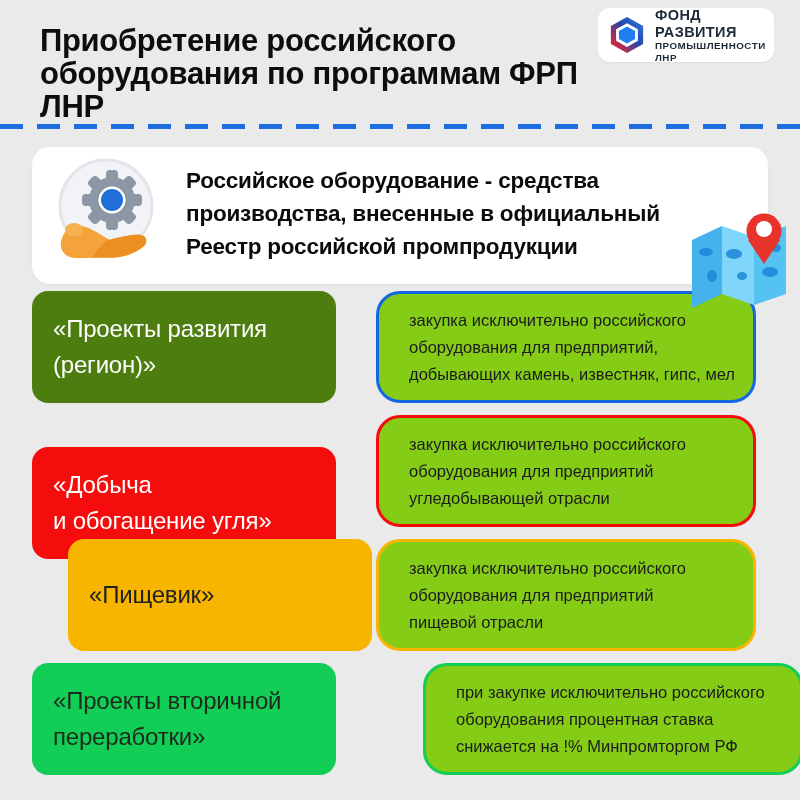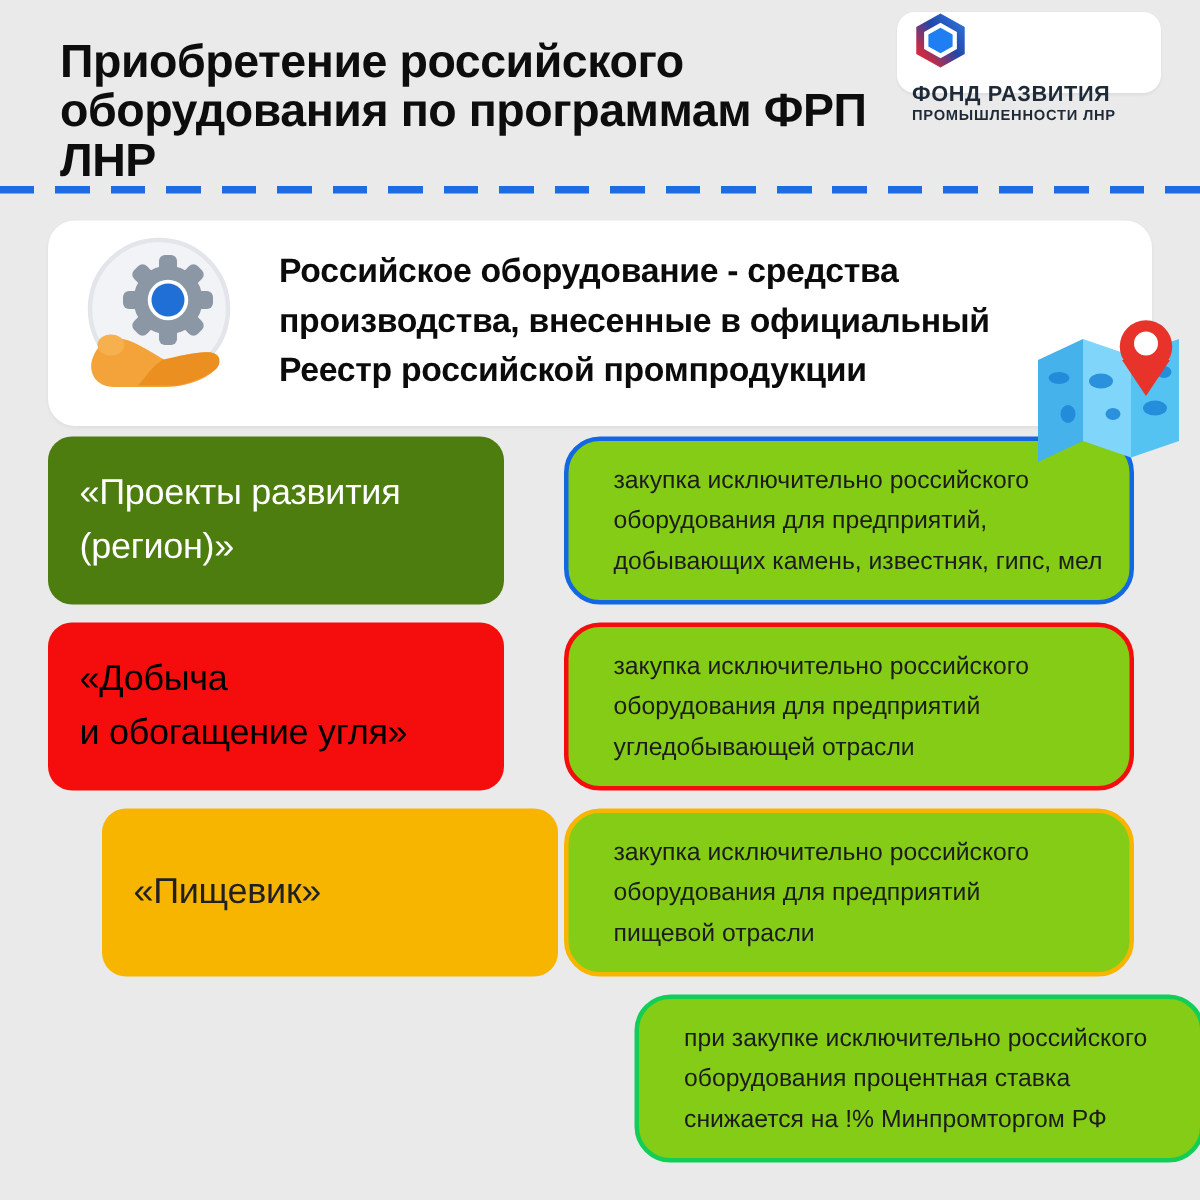--- a/index.html
+++ b/index.html
@@ -9,23 +9,22 @@
 
   
   .title {
     position: absolute; left: 40px; top: 24px; width: 560px;
     font-size: 31px; font-weight: 700; color: #0d0d0d;
     line-height: 33px; white-space: pre-line; letter-spacing: -0.3px;
   }
   .logo-badge {
     position: absolute; left: 598px; top: 8px; width: 176px; height: 54px;
     background: #ffffff; border-radius: 12px;
-    display: flex; gap: 9px; padding: 0 10px;
+    display: flex; align-items: center; gap: 9px; padding: 0 10px;
     box-shadow: 0 1px 2px rgba(0,0,0,0.06);
-    flex-direction: column;
   }
   .logo-hex { width: 38px; height: 38px; flex: 0 0 auto; }
   .logo-text-wrap { display: flex; flex-direction: column; line-height: 1.15; }
   .logo-line1 { font-size: 14.5px; font-weight: 700; color: #1e2a38; letter-spacing: 0.4px; }
   .logo-line2 { font-size: 9.8px; font-weight: 700; color: #1e2a38; letter-spacing: 0.5px; }
 
   .dashed-divider {
     position: absolute; left: 0; top: 124px; width: 800px; height: 5px;
     background: repeating-linear-gradient(90deg, #1c6ce2 0 23px, transparent 23px 37px);
   }
@@ -138,33 +137,35 @@
 
   <div class="row" style="top:291px">
     <div class="row-label" style="background: #4d7c0f; color: rgb(255, 255, 255);">«Проекты развития
 (регион)»</div>
     <div class="row-desc" style="border-color: rgb(18, 103, 226);">закупка исключительно российского
 оборудования для предприятий,
 добывающих камень, известняк, гипс, мел</div>
   </div>
 
   <div class="row" style="top:415px">
-    <div class="row-label" style="background: rgb(245, 13, 13); color: #000000;">«Добыча
+    <div class="row-label" style="background: rgb(245, 13, 13); color: #ffffff; margin-top: 32px;">«Добыча
 и обогащение угля»</div>
     <div class="row-desc" style="border-color: rgb(245, 13, 13);">закупка исключительно российского
 оборудования для предприятий
 угледобывающей отрасли</div>
   </div>
 
   <div class="row" style="top:539px">
     <div class="row-label" style="background: rgb(247, 181, 0); color: rgb(33, 33, 33); margin-left: 36px;">«Пищевик»</div>
     <div class="row-desc" style="border-color: rgb(247, 181, 0);">закупка исключительно российского
 оборудования для предприятий
 пищевой отрасли</div>
   </div>
 
   <div class="row" style="top:663px">
+    <div class="row-label" style="background: rgb(18, 206, 87); color: rgb(28, 43, 28);">«Проекты вторичной
+переработки»</div>
     <div class="row-desc" style="border-color: rgb(18, 206, 87); margin-left: 47px;">при закупке исключительно российского
 оборудования процентная ставка
 снижается на !% Минпромторгом РФ</div>
   </div>
 
 </div>
 
 </body></html>

